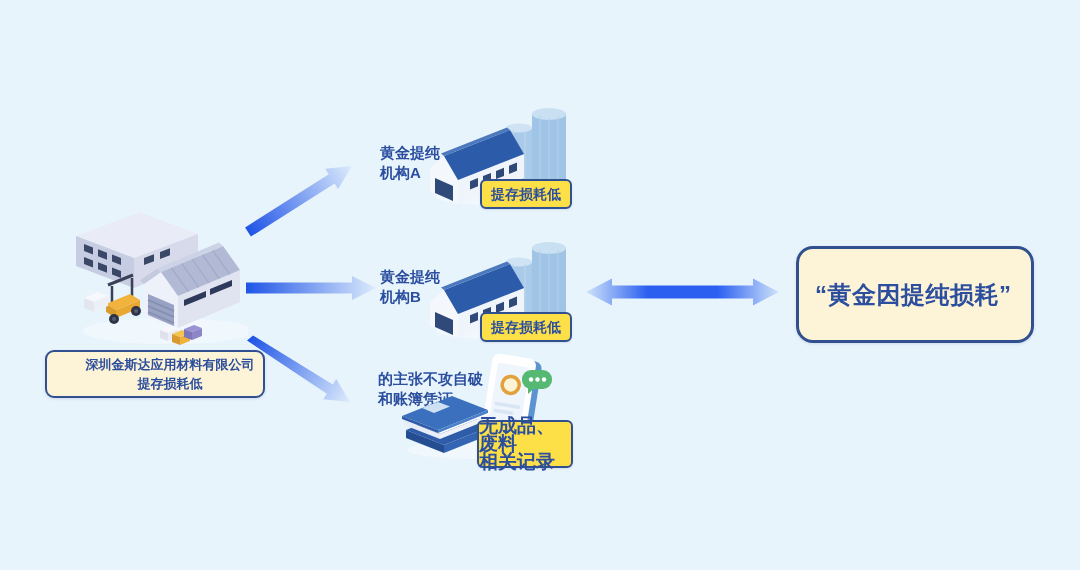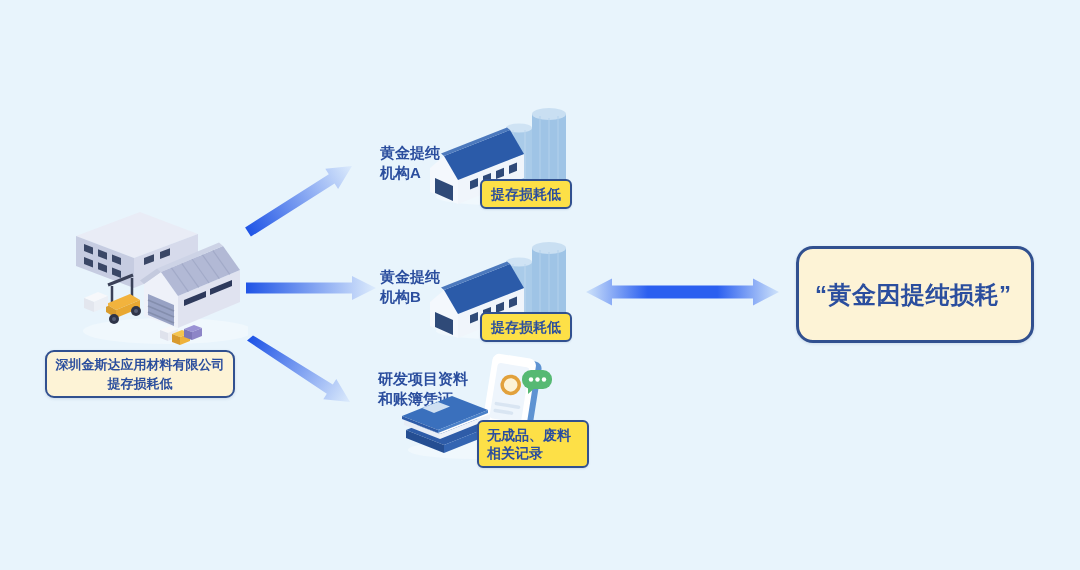--- a/index.html
+++ b/index.html
@@ -14,26 +14,27 @@
     position:absolute;color:#2b4e9e;font-weight:bold;font-size:15px;line-height:20px;
     white-space:nowrap;
   }
   .tag{
     position:absolute;background:#fde047;border:2px solid #31508f;border-radius:6px;
     color:#2b4e9e;font-weight:bold;font-size:14px;line-height:21px;
     display:flex;align-items:center;justify-content:center;
     box-shadow:0 1px 2px rgba(40,70,130,0.12);
   }
   .tag.two-line{flex-direction:column;align-items:flex-start;justify-content:center;
-    font-size:14px;line-height:18px;padding:2px 8px;}
+    font-size:19px;line-height:18px;padding:2px 0;}
   .panel{
     position:absolute;background:#fdf3d6;border:2px solid #31508f;border-radius:9px;
     color:#2b4e9e;font-weight:bold;text-align:center;
     display:flex;flex-direction:column;align-items:center;justify-content:center;
     box-shadow:0 1px 3px rgba(40,70,130,0.15);
+    padding-left:30px;
   }
   .company-label{left:45px;top:350px;width:186px;height:44px;font-size:13px;line-height:19px;}
   .conclusion{
     left:796px;top:246px;width:238px;height:97px;border-radius:17px;border-width:3px;
     font-size:24px;line-height:35px;align-items:flex-start;text-align:left;
     padding-left:16px;box-sizing:border-box;letter-spacing:0.5px;
   }
 </style>
 </head>
 <body>
@@ -189,21 +190,21 @@
       <polygon points="81,67.7 89,64.5 89,72.7 81,75.9"></polygon>
     </g>
     <polygon points="16,58 82,32 96,56 30,82" fill="#2b5ba9"></polygon>
     <polygon points="16,58 82,32 79,29.5 13,55.5" fill="#4c79bd"></polygon>
   </svg>
   <div class="tag" style="left:480px;top:312px;width:88px;height:26px;">
     <span>提存损耗低</span>
   </div>
 
   <div class="node-title" style="left:378px;top:369px;">
-    <div>研发项目资料</div>
+    <div>的主张不攻自破</div>
     <div>和账簿凭证</div>
   </div>
   <svg class="abs" style="left:398px;top:352px;" width="156" height="110" viewBox="0 0 156 110">
     <ellipse cx="75" cy="98" rx="65" ry="9" fill="#f0f8fd"></ellipse>
     <g transform="rotate(9 112 50)">
       <rect x="94" y="6" width="44" height="88" rx="7" fill="#5e93d2"></rect>
       <rect x="88" y="4" width="44" height="88" rx="7" fill="#ffffff"></rect>
       <rect x="94" y="13" width="32" height="56" rx="3" fill="#eef5fc"></rect>
       <circle cx="110" cy="33" r="8.5" fill="#fdf3d6" stroke="#e2a13c" stroke-width="3.5"></circle>
       <rect x="97" y="52" width="26" height="3.5" rx="1.7" fill="#d9e5f2"></rect>

